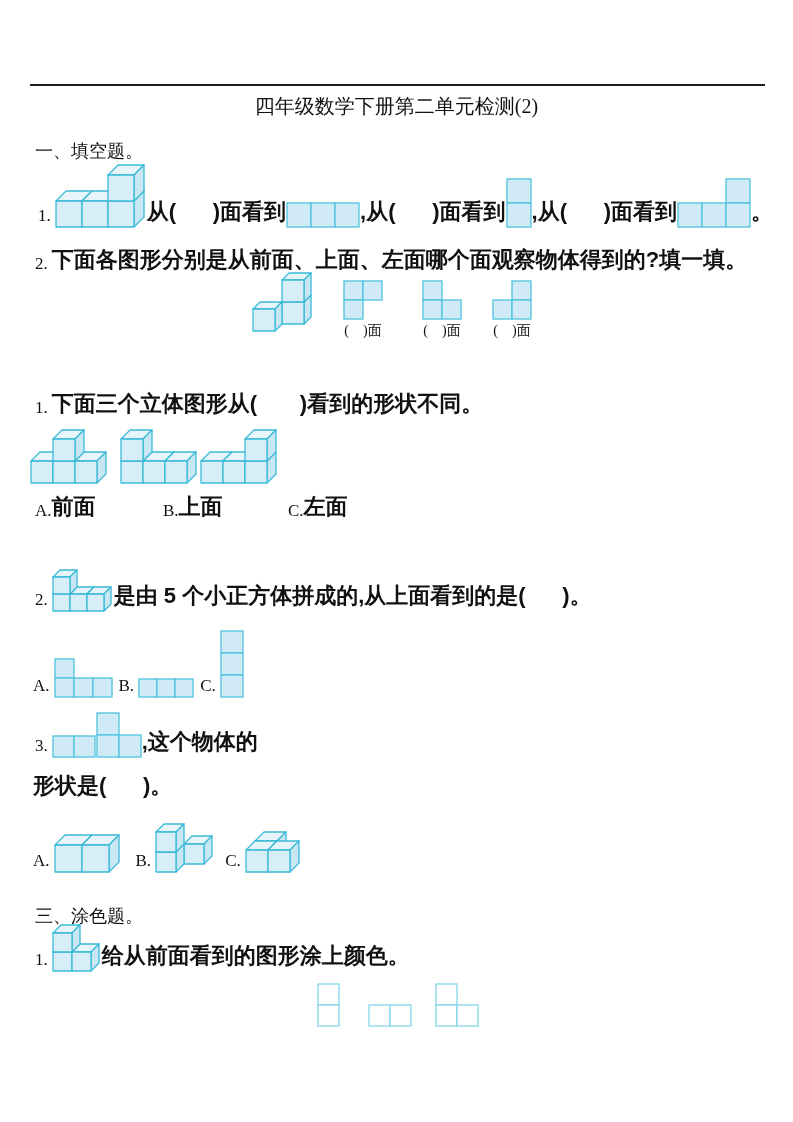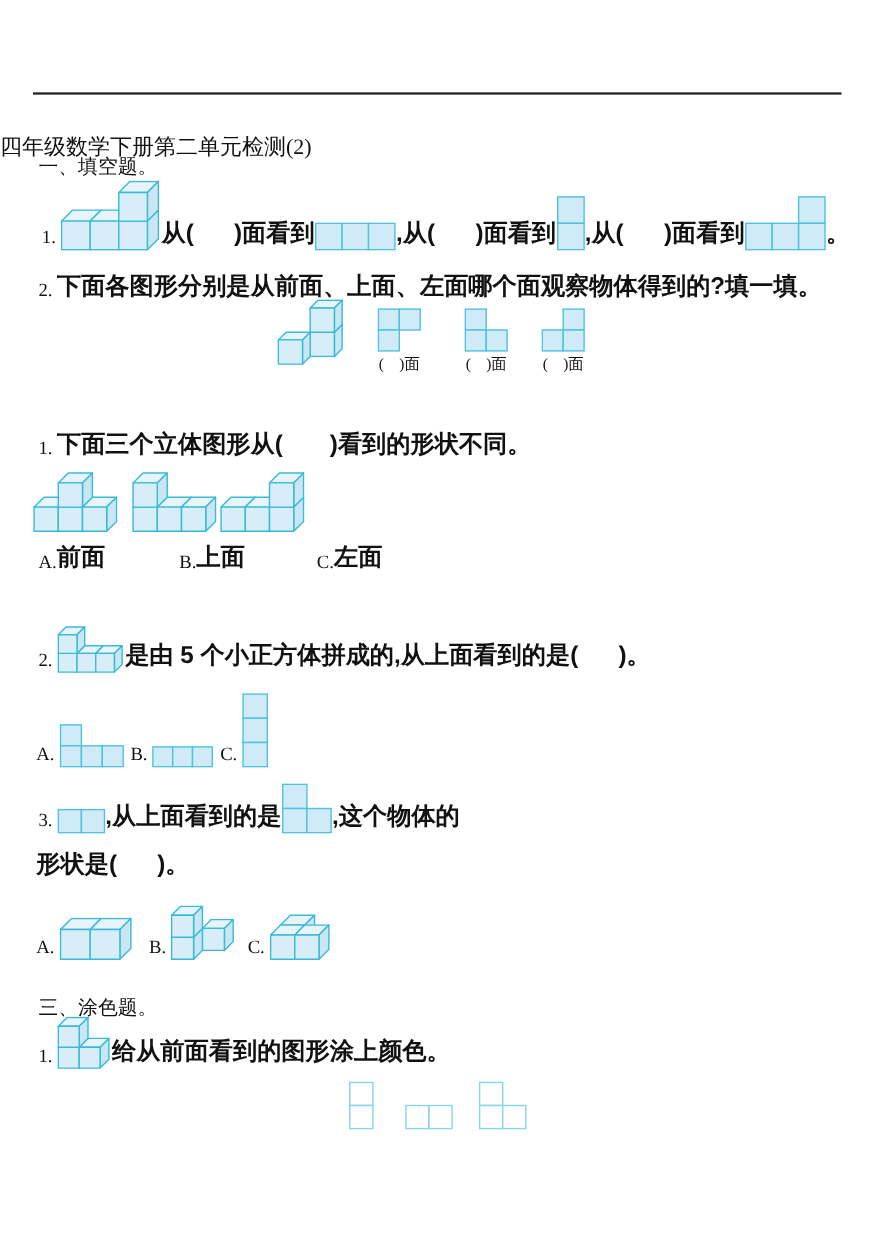--- a/index.html
+++ b/index.html
@@ -1,21 +1,21 @@
 <!DOCTYPE html>
 <html><head>
 <meta charset="utf-8">
 <style>
   html,body{margin:0;padding:0;background:#ffffff;}
   .page{position:relative;width:793px;height:1122px;background:#ffffff;overflow:hidden;
         font-family:"Liberation Serif",serif;color:#111;}
   .abs{position:absolute;}
   .rule{position:absolute;left:30px;top:84px;width:735px;border-top:2px solid #1d1d1d;}
-  .title{position:absolute;left:0;top:93px;width:100%;text-align:left;
-         font-size:20px;font-family:"Liberation Serif",serif;white-space:pre;margin-top:27px;}
+  .title{position:absolute;left:0;top:93px;width:100%;text-align:center;
+         font-size:20px;font-family:"Liberation Serif",serif;white-space:pre;}
   .h{font-size:18px;font-family:"Liberation Serif",serif;white-space:pre;}
   .t{font-size:22px;font-weight:700;font-family:"Liberation Sans",sans-serif;white-space:pre;}
   .num{font-size:17px;font-weight:400;font-family:"Liberation Serif",serif;white-space:pre;
        padding-bottom:2px;}
   .row{position:absolute;display:flex;align-items:flex-end;}
   .row .t{padding-bottom:1px;}
   .fig{display:block;line-height:0;}
   .mr2{margin-right:2px;}.mr4{margin-right:4px;}.mr6{margin-right:6px;}
   .mr12{margin-right:12px;}.mr16{margin-right:16px;}
   .viewlabel{position:absolute;width:60px;text-align:center;font-size:14px;
@@ -239,21 +239,20 @@
   </div>
 
   <div class="row" style="left:35px;top:712px;height:46px;">
     <span class="num mr4">3.</span>
     <span class="fig">
         <svg width="44" height="23" viewBox="0 0 44 23">
           <rect x="1" y="1" width="21" height="21" fill="#d0ebf7" stroke="#4fc3de" stroke-width="1.3"></rect>
           <rect x="22" y="1" width="21" height="21" fill="#d0ebf7" stroke="#4fc3de" stroke-width="1.3"></rect>
         </svg>
       </span>
-    <span class="t">,从上面看到的是</span>
     <span class="fig">
         <svg width="46" height="46" viewBox="0 0 46 46">
           <rect x="1" y="1" width="22" height="22" fill="#d0ebf7" stroke="#4fc3de" stroke-width="1.3"></rect>
           <rect x="1" y="23" width="22" height="22" fill="#d0ebf7" stroke="#4fc3de" stroke-width="1.3"></rect>
           <rect x="23" y="23" width="22" height="22" fill="#d0ebf7" stroke="#4fc3de" stroke-width="1.3"></rect>
         </svg>
       </span>
     <span class="t">,这个物体的</span>
   </div>
   <div class="abs t" style="left:33px;top:771px;">形状是(      )。</div>

